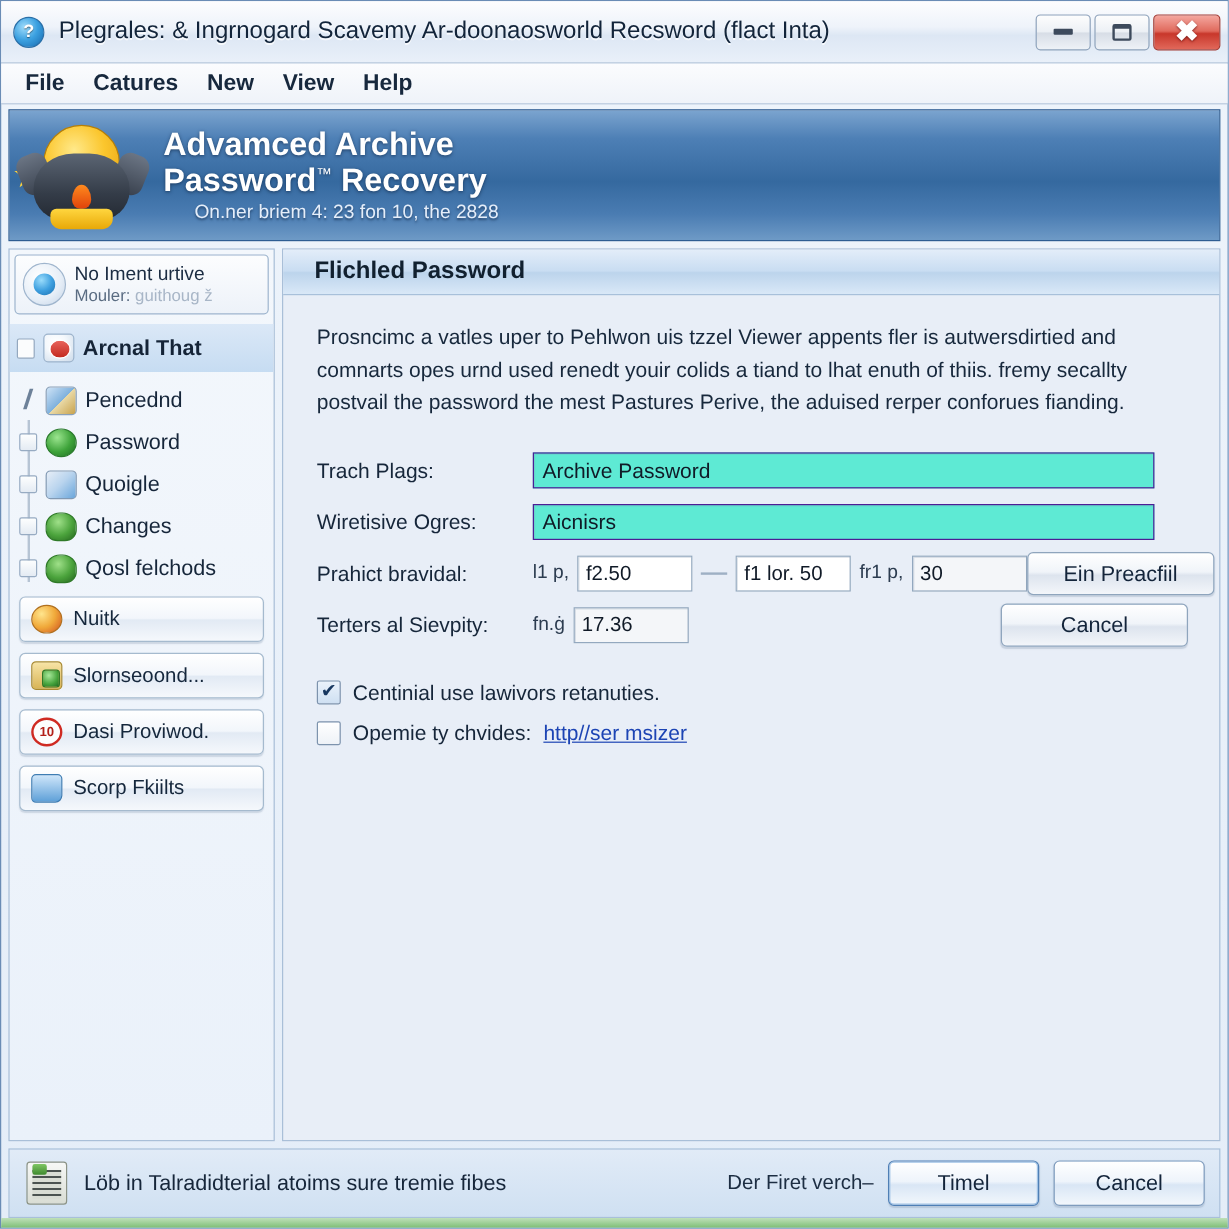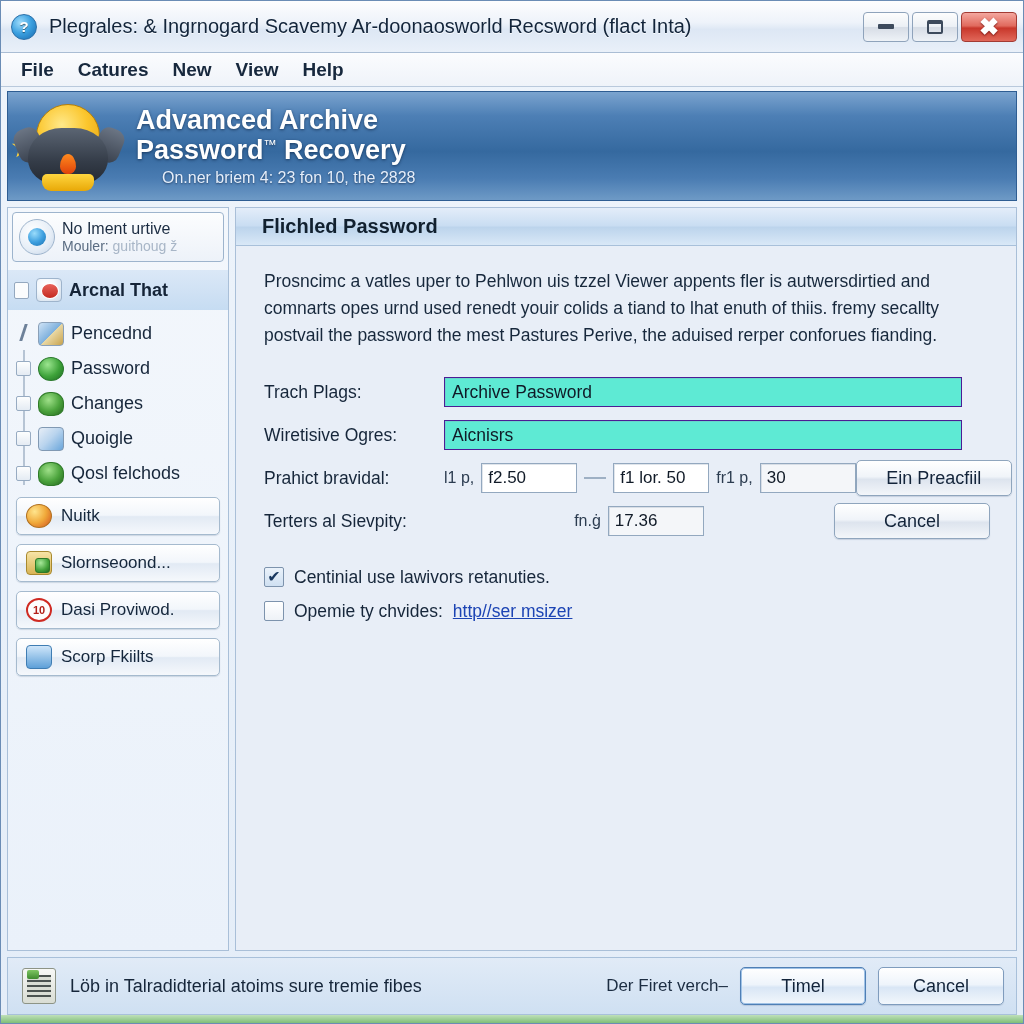--- a/index.html
+++ b/index.html
@@ -266,21 +266,21 @@
   .row { display: flex; align-items: center; height: 34px; margin-bottom: 9px; }
   .flabel { width: 180px; flex: 0 0 180px; font-size: 17.5px; color: #16263a; white-space: nowrap; }
   .tfield {
     height: 30px; border: 1px solid #4c1d95; background: #5eead4;
     display: flex; align-items: center; padding: 0 7px;
     font-size: 17.5px; color: #101a27;
     box-shadow: inset 1px 1px 0 rgba(130,150,175,.25);
   }
   .tfield.wide { flex: 1 1 auto; margin-right: 28px; }
 
-  .numrow { display: flex; align-items: center; gap: 7px; flex: 1 1 auto; justify-content: center; }
+  .numrow { display: flex; align-items: center; gap: 7px; flex: 1 1 auto; }
   .prefix { font-size: 16px; color: #2c3c50; white-space: nowrap; }
   .nfield {
     height: 30px; width: 96px; border: 1px solid #93a8bf; background: #fff;
     display: flex; align-items: center; padding: 0 6px;
     font-size: 17px; color: #101a27;
     box-shadow: inset 1px 1px 0 rgba(130,150,175,.25);
   }
   .nfield.shade { background: #f4f6f9; }
   .dash { width: 22px; height: 2px; background: #9eb0c4; }
 
@@ -423,28 +423,28 @@
         </div>
 
         <div class="tree-row">
           <span class="hinge"></span>
           <span class="ico ico-green"></span>
           <span class="tree-label">Password</span>
         </div>
 
         <div class="tree-row">
           <span class="hinge"></span>
+          <span class="ico ico-pic"></span>
+          <span class="tree-label">Quoigle</span>
+        </div>
+
+        <div class="tree-row">
+          <span class="hinge"></span>
           <span class="ico ico-frog"></span>
           <span class="tree-label">Changes</span>
-        </div>
-
-        <div class="tree-row">
-          <span class="hinge"></span>
-          <span class="ico ico-pic"></span>
-          <span class="tree-label">Quoigle</span>
         </div>
 
         <div class="tree-row">
           <span class="hinge"></span>
           <span class="ico ico-frog"></span>
           <span class="tree-label">Qosl felchods</span>
         </div>
       </div>
 
       <div class="side-buttons">

